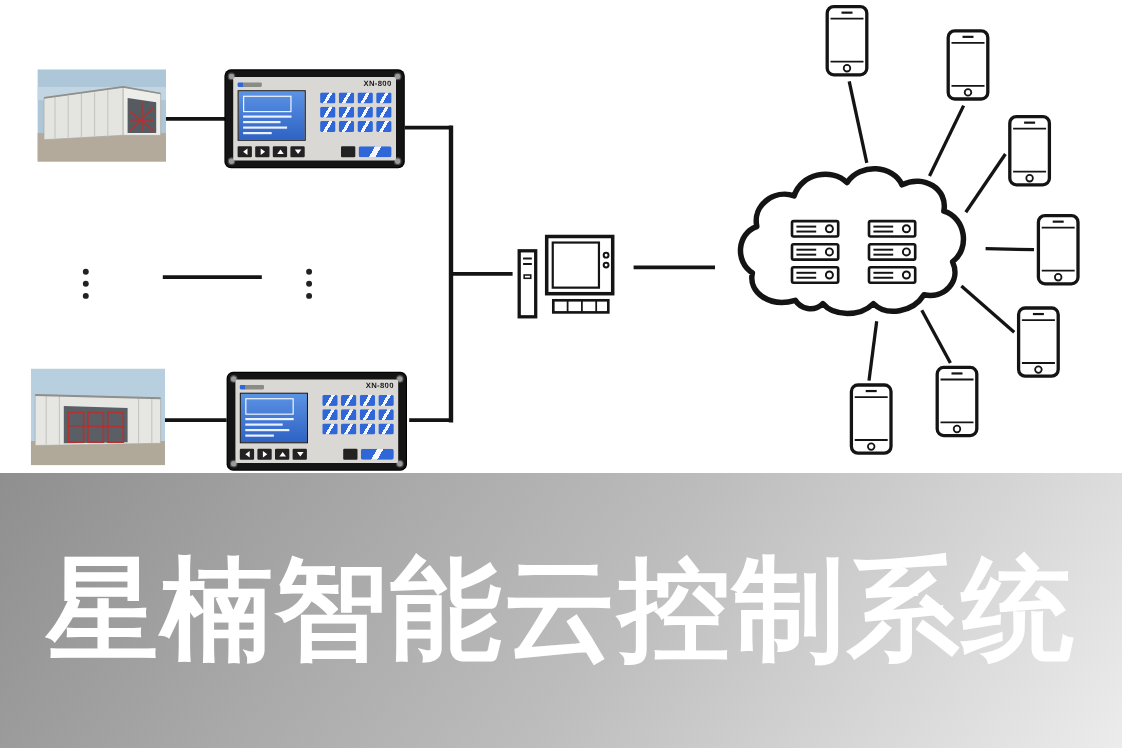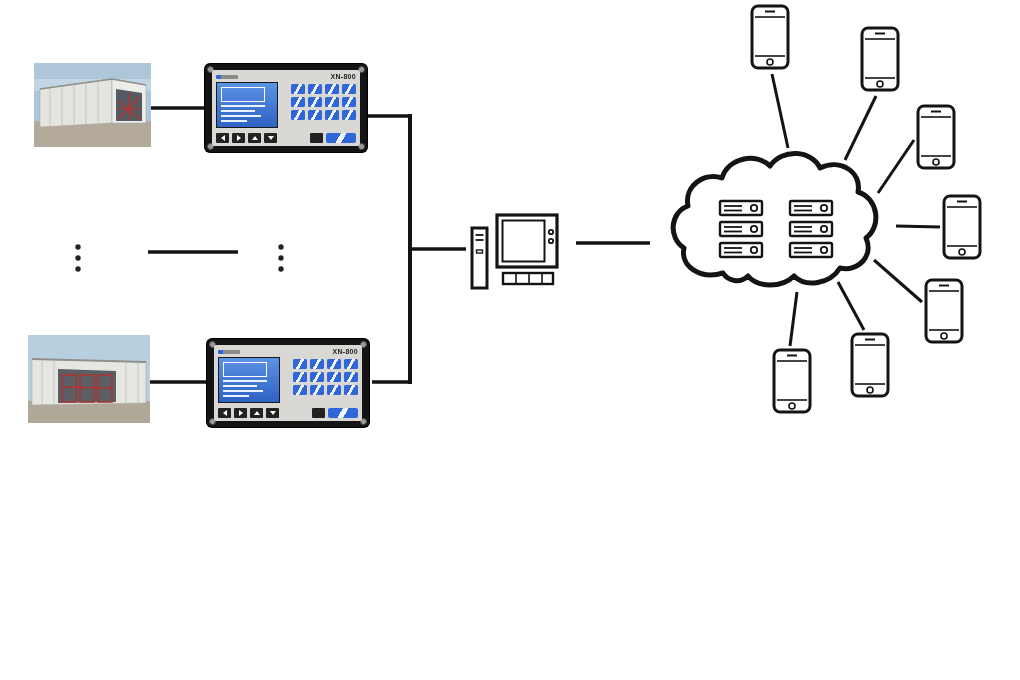--- a/index.html
+++ b/index.html
@@ -272,14 +272,17 @@
         <span class="nav-key">
             <i class="tri tri-d"></i>
           </span>
         <span class="flex-sp"></span>
         <span class="small-key"></span>
         <span class="wide-key"></span>
       </div>
     </div>
   </div>
 
+  <div class="banner">
+    <div class="banner-title">星楠智能云控制系统</div>
+  </div>
 
 </div>
 
 </body></html>

